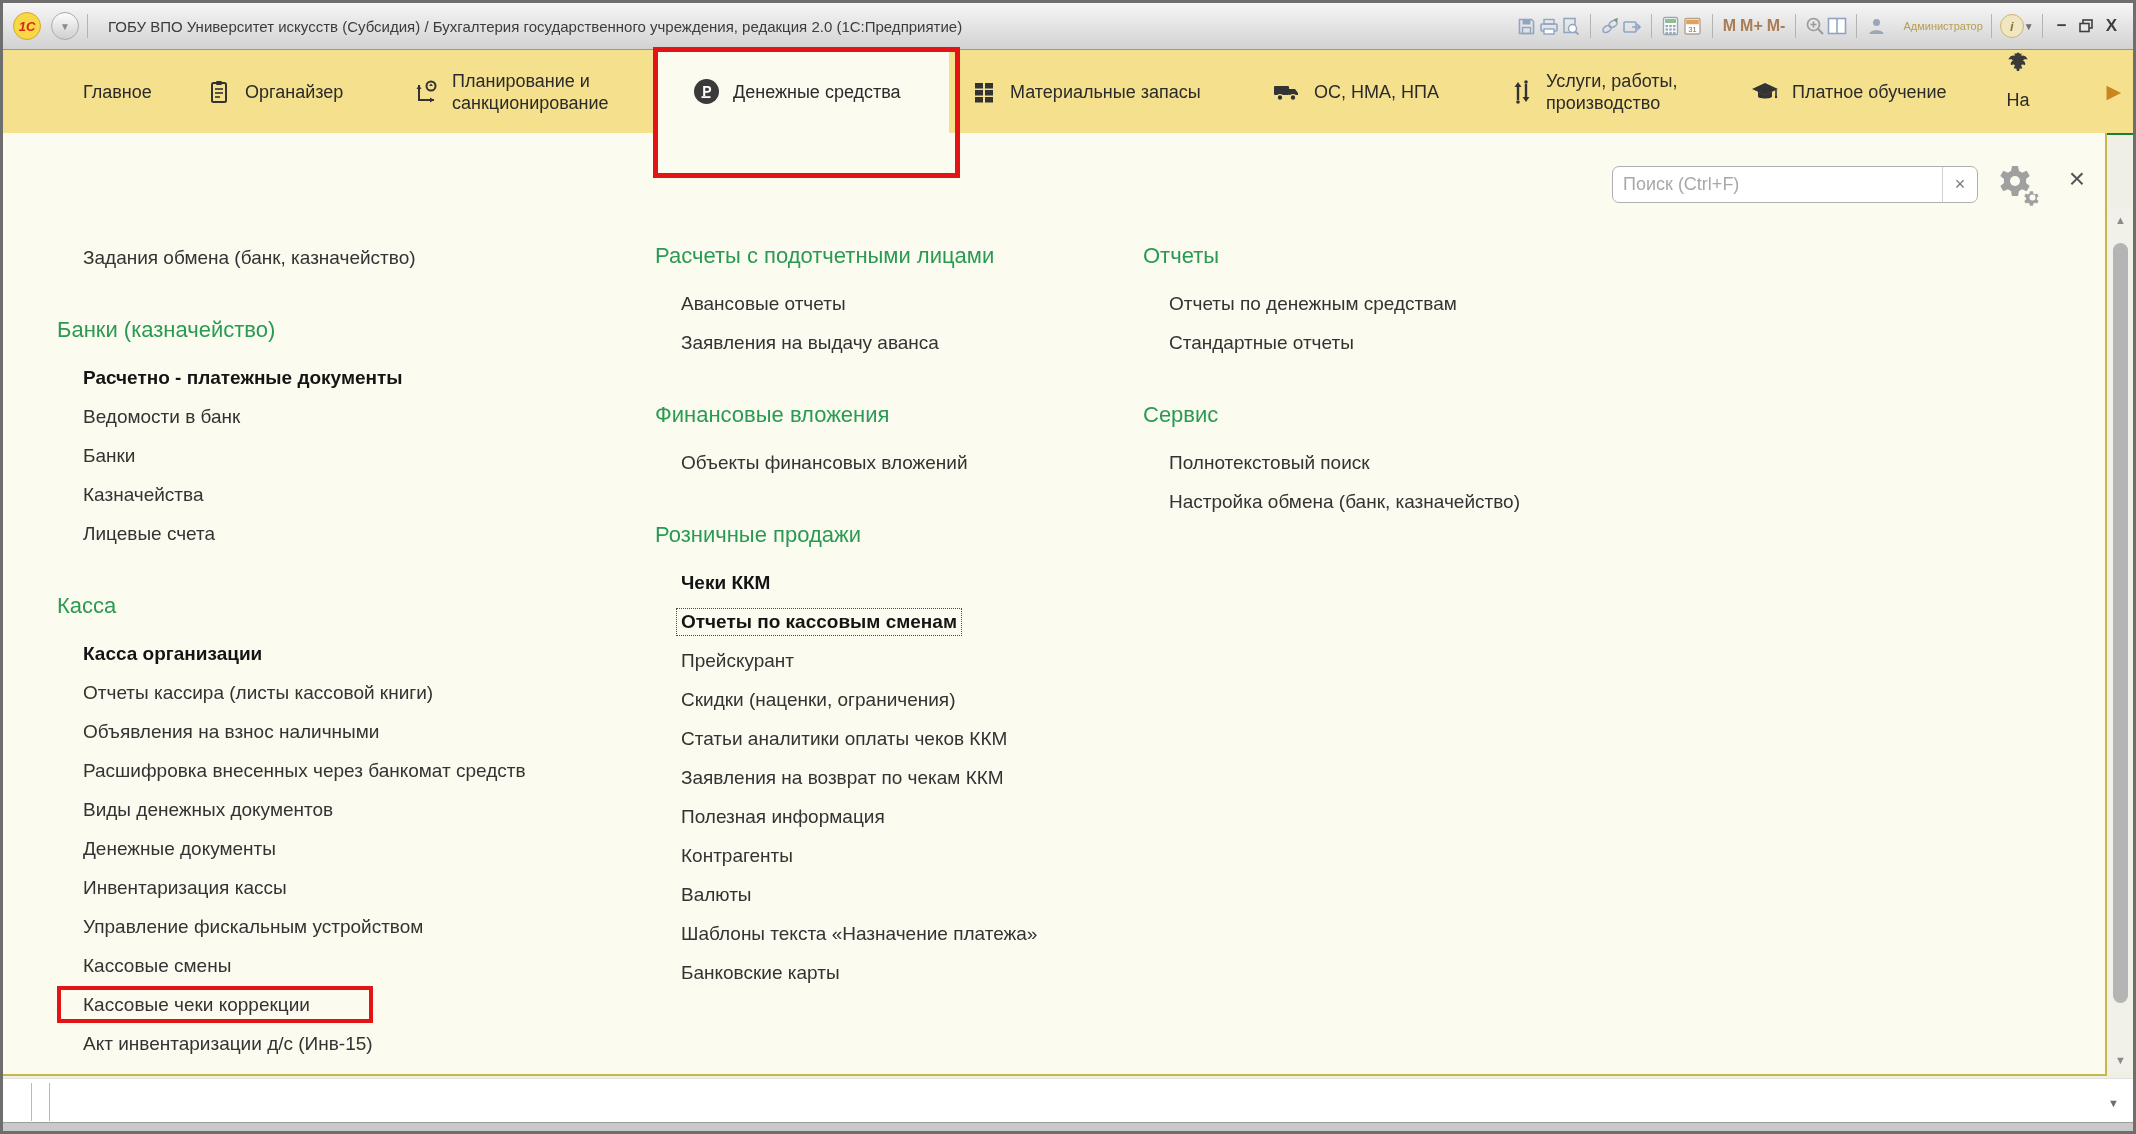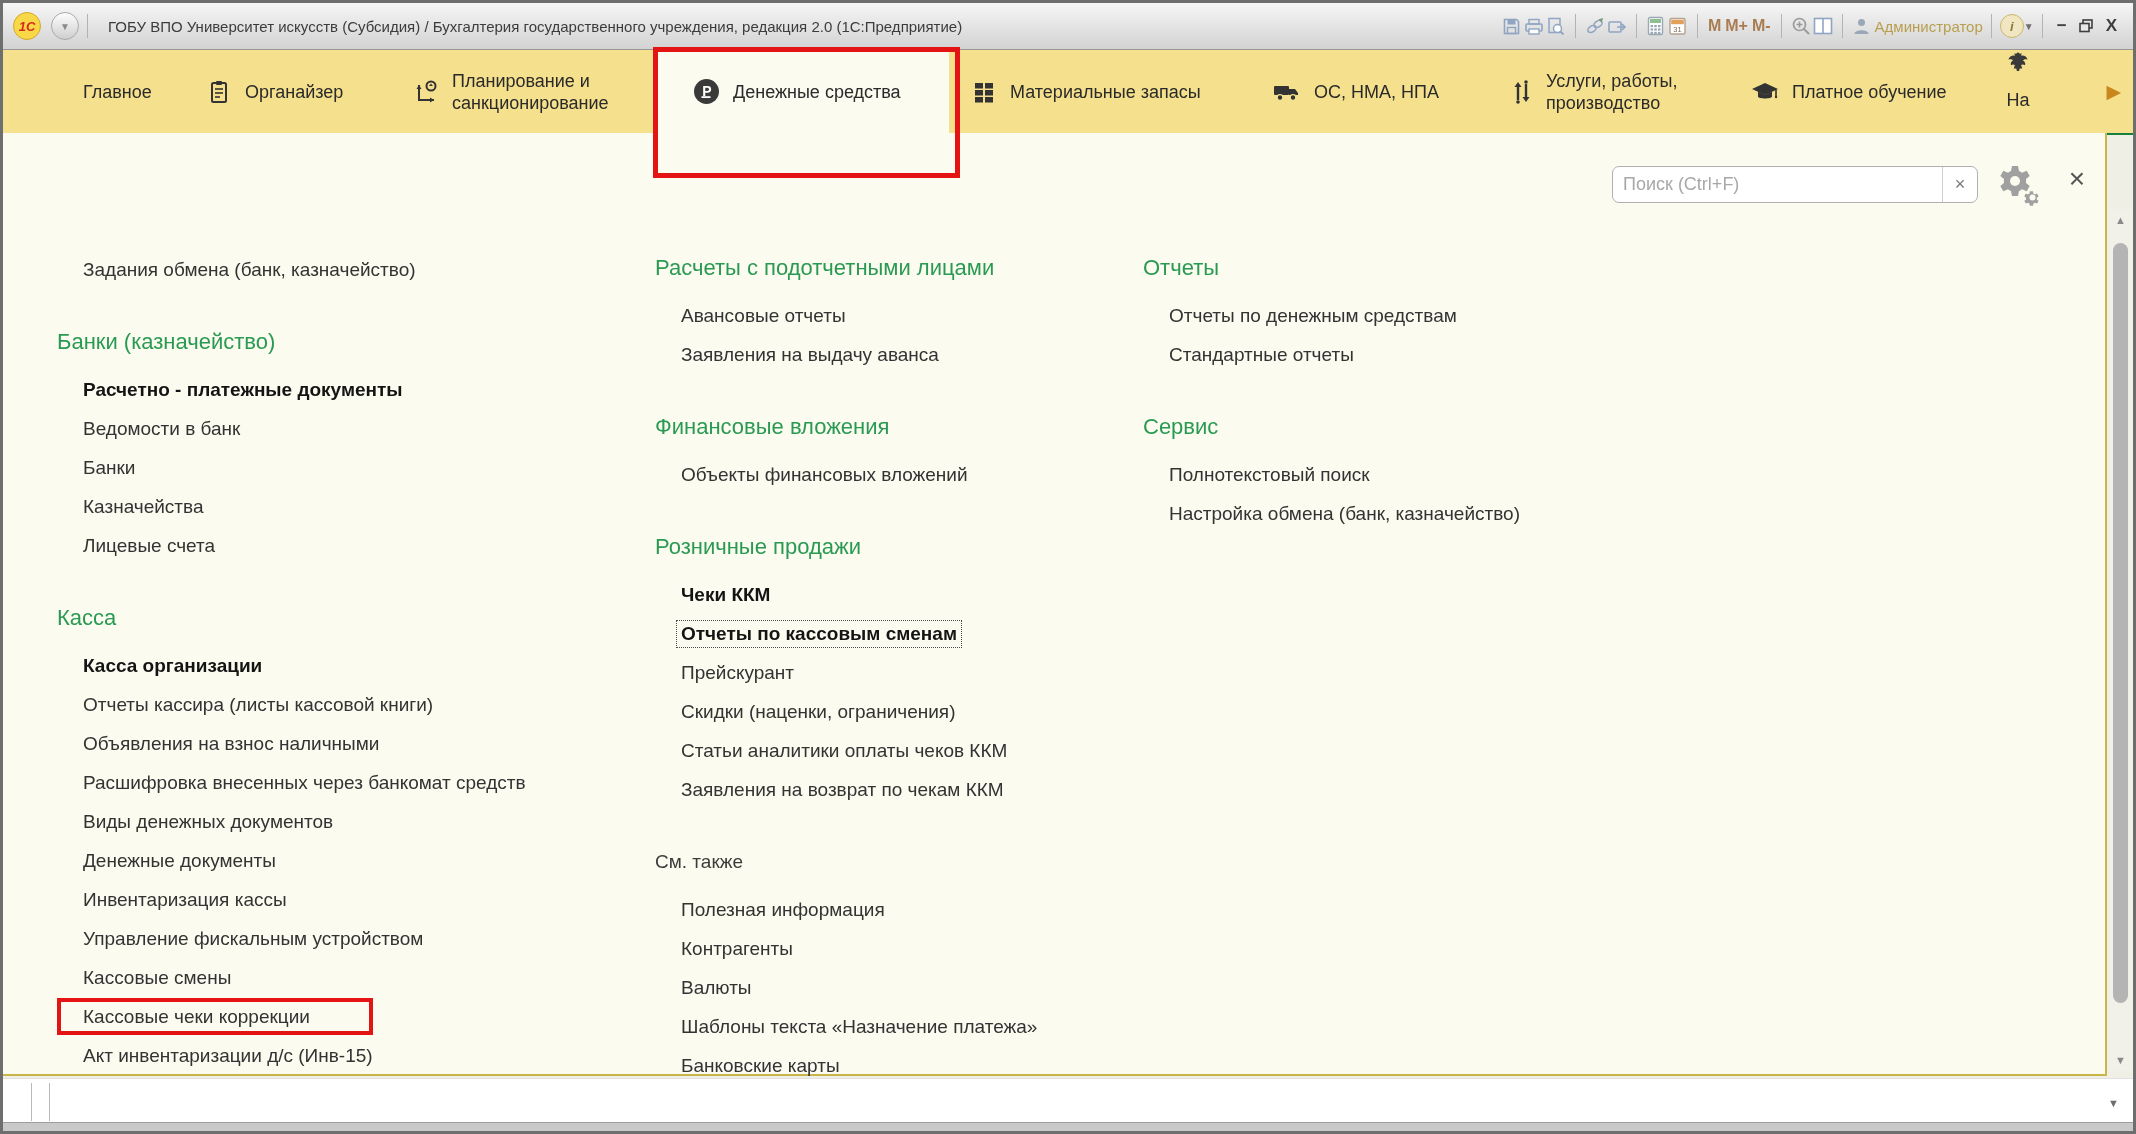--- a/index.html
+++ b/index.html
@@ -12,21 +12,21 @@
     display:flex;align-items:center;padding:16px 10px;box-sizing:border-box;}
   .logo-circle{width:26px;height:26px;border-radius:50%;background:#f8d846;border:1px solid #d4a92a;
     color:#d42a1e;font-weight:bold;font-style:italic;font-size:13px;display:flex;align-items:center;justify-content:center;flex:0 0 auto;}
   .menu-drop{width:26px;height:26px;border-radius:50%;background:linear-gradient(#fdfdfd,#cfcfcf);
     border:1px solid #aaa;color:#8a8a8a;font-size:10px;display:flex;align-items:center;justify-content:center;margin-left:10px;flex:0 0 auto;}
   .tb-sep{width:1px;height:24px;background:#b3b3b3;margin:0 8px;flex:0 0 auto;}
   .title-text{font-size:15px;color:#3c3c3c;margin-left:12px;white-space:nowrap;overflow:hidden;flex:0 1 auto;}
   .tb-right{margin-left:auto;display:flex;align-items:center;flex:0 0 auto;}
   .tb-ico{width:22px;height:22px;display:flex;align-items:center;justify-content:center;}
   .mem-btn{font-size:16px;font-weight:bold;color:#a97c52;padding:0 2px;}
-  .user-label{font-size:15px;color:#b89f4e;margin-left:2px;}
+  .user-label{font-size:11px;color:#b89f4e;margin-left:16px;}
   .info-circle{width:22px;height:22px;border-radius:50%;background:#f0e6c2;border:1px solid #cbb66c;
     color:#8a7a3a;font-size:13px;font-style:italic;font-weight:bold;display:flex;align-items:center;justify-content:center;}
   .caret{font-size:10px;color:#6e6e6e;}
   .win-btn{font-size:17px;font-weight:bold;color:#3f3f3f;padding:0 6px;}
 
   
   .tabbar{position:absolute;left:0;top:47px;right:0;height:83px;background:#f5e18d;border-bottom:2px solid #15803d;}
   .tab{position:absolute;top:0;height:100%;display:flex;align-items:center;gap:13px;cursor:default;}
   .tab .tlabel{font-size:18px;color:#2a2a2a;line-height:22px;}
   .tab.active{background:#fbfbef;}
@@ -46,21 +46,21 @@
   .search-input{flex:1;border:none;outline:none;background:transparent;font-family:"Liberation Sans",sans-serif;
     font-size:18px;color:#333;padding:0 10px;}
   .search-input::placeholder{color:#a8a8a8;}
   .search-clear{width:34px;border-left:1px solid #d0d0d0;display:flex;align-items:center;justify-content:center;
     color:#777;font-size:18px;}
   .gear-btn{position:absolute;left:1990px;top:30px;width:48px;height:44px;display:flex;align-items:center;justify-content:center;}
   .panel-close{position:absolute;left:2056px;top:26px;width:36px;height:40px;display:flex;align-items:center;justify-content:center;
     font-size:28px;color:#555;}
 
   
-  .menu-col{position:absolute;margin-top:12px;}
+  .menu-col{position:absolute;}
   .m-header{height:39px;display:flex;align-items:center;font-size:22px;color:#2a9a53;margin-top:33px;margin-bottom:9px;white-space:nowrap;}
   .m-header.plain{font-size:19px;color:#3c3c3c;}
   .m-sec:first-child .m-header{margin-top:0;}
   .m-item{height:39px;display:flex;align-items:center;font-size:19px;color:#333;padding-left:26px;white-space:nowrap;position:relative;cursor:default;}
   .m-item.bold{font-weight:bold;color:#141414;}
   .m-item .ftxt{border:1px dotted #4c4c4c;padding:2px 4px;margin-left:-5px;}
   .red-annotation{position:absolute;left:0;top:1px;width:316px;height:37px;border:4px solid #e41414;box-sizing:border-box;pointer-events:none;}
 
   
   .scrollbar{position:absolute;left:2106px;top:206px;width:23px;height:862px;background:#f1f1e9;}
@@ -361,21 +361,20 @@
           <div class="m-item bold">Чеки ККМ</div>
           <div class="m-item bold">
             <span class="ftxt">Отчеты по кассовым сменам</span>
           </div>
           <div class="m-item">Прейскурант</div>
           <div class="m-item">Скидки (наценки, ограничения)</div>
           <div class="m-item">Статьи аналитики оплаты чеков ККМ</div>
           <div class="m-item">Заявления на возврат по чекам ККМ</div>
         </div>
         <div class="m-sec">
-          <div class="m-header plain">См. также</div>
           <div class="m-item">Полезная информация</div>
           <div class="m-item">Контрагенты</div>
           <div class="m-item">Валюты</div>
           <div class="m-item">Шаблоны текста «Назначение платежа»</div>
           <div class="m-item">Банковские карты</div>
         </div>
       </div>
     <div class="menu-col" id="col2" style="left:1140px;top:103px;width:560px;">
         <div class="m-sec">
           <div class="m-header">Отчеты</div>

